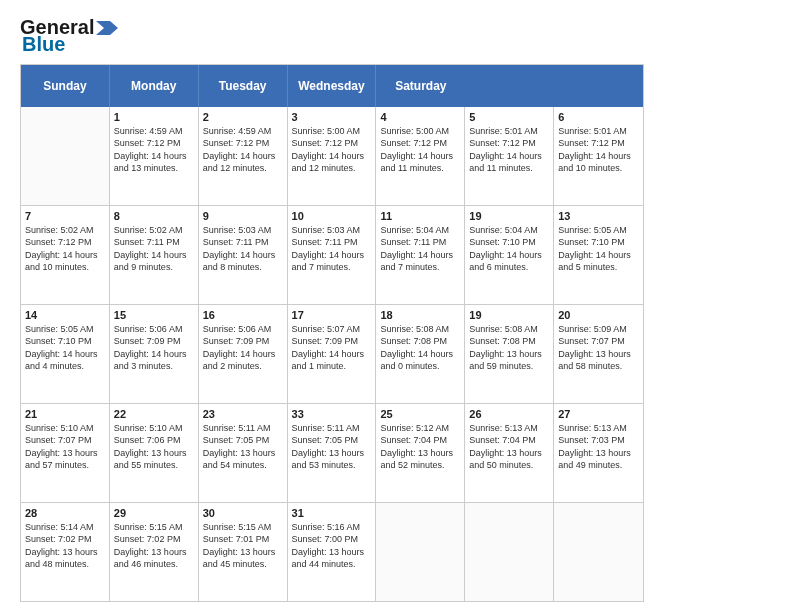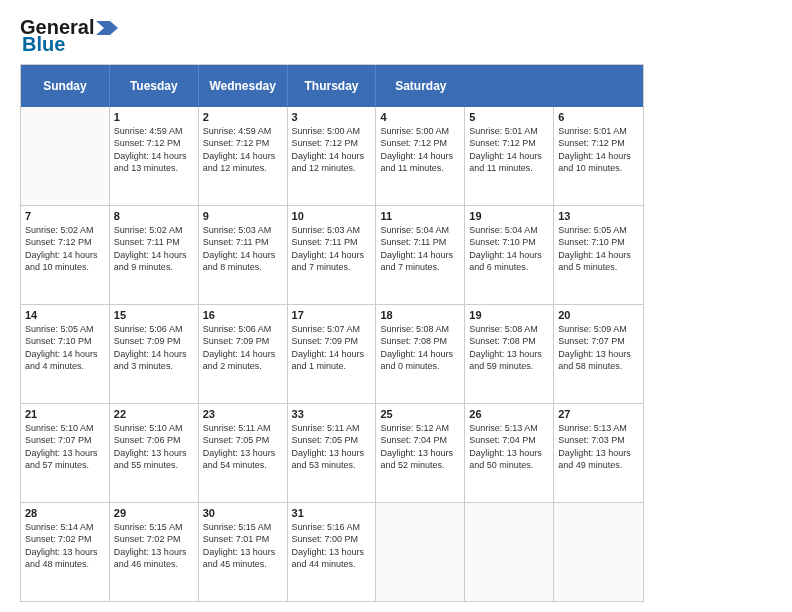--- a/index.html
+++ b/index.html
@@ -115,23 +115,23 @@
     </div>
     <div class="title-block">
       <div class="month-title"></div>
       <div class="location"></div>
     </div>
   </div>
 
   <div class="calendar">
     <div class="cal-header">
     <div class="cal-header-cell">Sunday</div>
+        <div class="cal-header-cell">Monday</div>
         <div class="cal-header-cell">Tuesday</div>
         <div class="cal-header-cell">Wednesday</div>
-        <div class="cal-header-cell">Thursday</div>
         <div class="cal-header-cell">Saturday</div>
       </div>
     <div class="cal-body">
     <div class="cal-week">
           <div class="cal-cell empty"></div>
           <div class="cal-cell">
             <span class="day-num">1</span>
             <div class="cell-info" style="white-space: pre-line;">Sunrise: 4:59 AM
 Sunset: 7:12 PM
 Daylight: 14 hours

